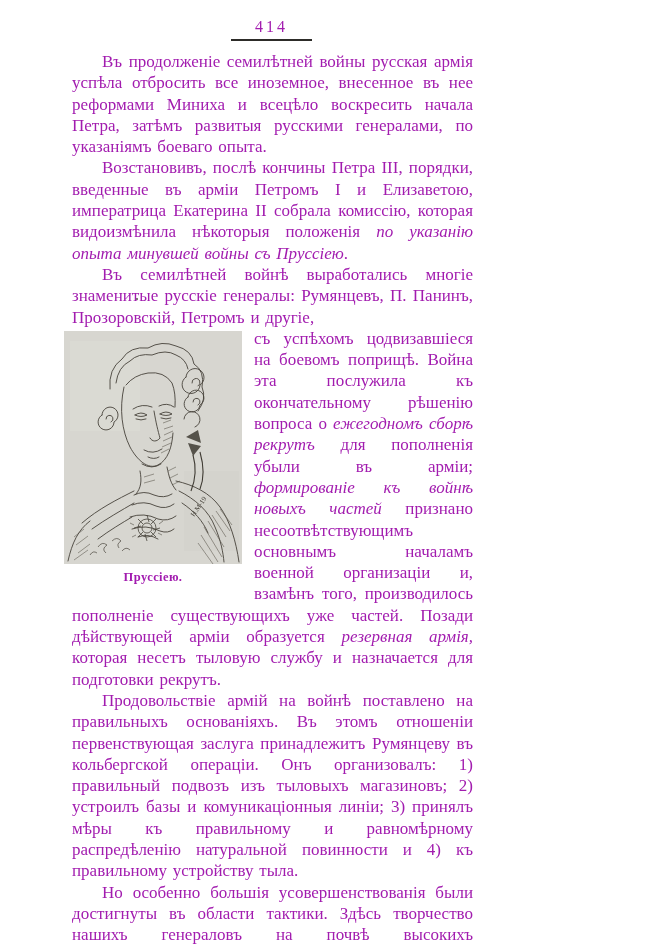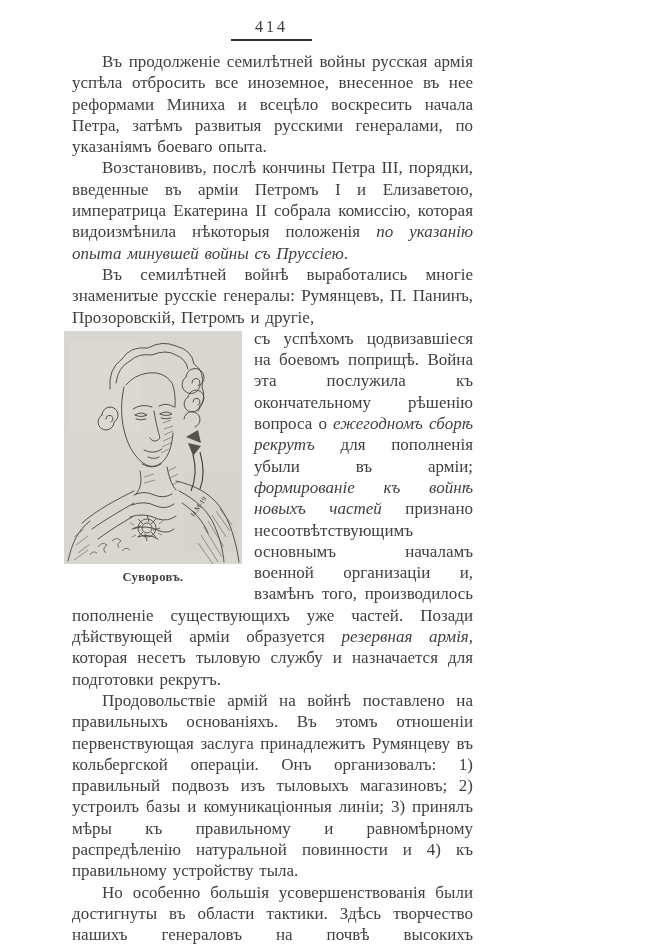--- a/index.html
+++ b/index.html
@@ -2,21 +2,21 @@
 <html><head>
 <meta charset="utf-8">
 <style>
   html,body{margin:0;padding:0;background:#ffffff;}
   .page{
     position:relative;
     width:543px;height:948px;
     background:#ffffff;
     overflow:hidden;
     font-family:"Liberation Serif", serif;
-    color:#404040;
+    color:#a21caf;
   }
   .pagenum-wrap{text-align:center;padding-top:18px;}
   .pagenum{
     display:inline-block;
     font-size:16px;
     letter-spacing:3px;
     padding:0 24px 3px 24px;
     border-bottom:2px solid #2d2c29;
   }
   .text-block{
@@ -157,21 +157,21 @@
 
             <g stroke="#46423a" fill="none" stroke-width="0.8">
               <circle cx="83" cy="197" r="9"></circle>
               <circle cx="83" cy="197" r="5"></circle>
               <path d="M83,184 l2,7 M83,210 l-2,-7 M70,197 l7,-2 M96,197 l-7,2 M74,188 l5,5 M92,206 l-5,-5 M74,206 l5,-5 M92,188 l-5,5"></path>
               <path d="M66,192 l4,2 M99,190 l-4,3 M68,206 l4,-2 M98,204 l-4,-2" opacity="0.7"></path>
             </g>
             <text x="130" y="186" font-size="7" fill="#46423a" transform="rotate(-55 130 186)" font-family="Liberation Serif, serif">Н.М-19</text>
           </svg>
         </div>
-        <figcaption class="caption">Суворовъ.</figcaption>
+        <figcaption class="caption">Пруссіею.</figcaption>
       </figure>
       <span>съ успѣхомъ цодвизавшіеся на боевомъ поприщѣ. Война эта послужила къ окончательному рѣшенію вопроса о </span><span class="it">ежегодномъ сборѣ рекрутъ</span><span> для пополненія убыли въ арміи; </span><span class="it">формированіе къ войнѣ новыхъ частей</span><span> признано несоотвѣтствующимъ основнымъ началамъ военной организаціи и, взамѣнъ того, производилось пополненіе существующихъ уже частей. Позади дѣйствующей арміи образуется </span><span class="it">резервная армія,</span><span> которая несетъ тыловую службу и назначается для подготовки рекрутъ.</span>
     </div>
 
     <div class="para"><span>Продовольствіе армій на войнѣ поставлено на правильныхъ основаніяхъ. Въ этомъ отношеніи первенствующая заслуга принадлежитъ Румянцеву въ кольбергской операціи. Онъ организовалъ: 1) правильный подвозъ изъ тыловыхъ магазиновъ; 2) устроилъ базы и комуникаціонныя линіи; 3) принялъ мѣры къ правильному и равномѣрному распредѣленію натуральной повинности и 4) къ правильному устройству тыла.</span></div>
 
     <div class="para"><span>Но особенно большія усовершенствованія были достигнуты въ области тактики. Здѣсь творчество нашихъ генераловъ на почвѣ высокихъ нравственныхъ качествъ національныхъ русскихъ войскъ было особенно плодотворно.</span></div>
 
 
     <div class="para"><span class="it">Позади</span><span> русская сдѣлала большой шагъ впередъ со введеніемъ </span><span class="it">егерскихъ войскъ,</span><span> которыя назначались для веденія стрѣлковаго боя одиночно, парами, а иногда группами отъ 15 до 30 человѣкъ, причемъ стрѣляли „съ совершеннѣйшимъ прицѣливаніемъ“.</span></div>

